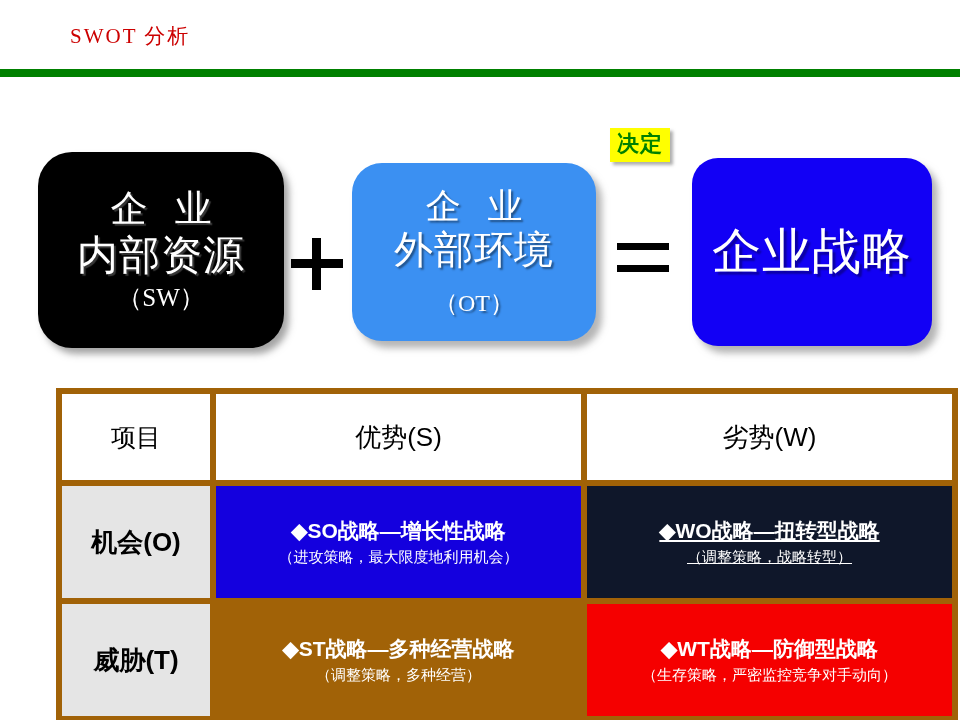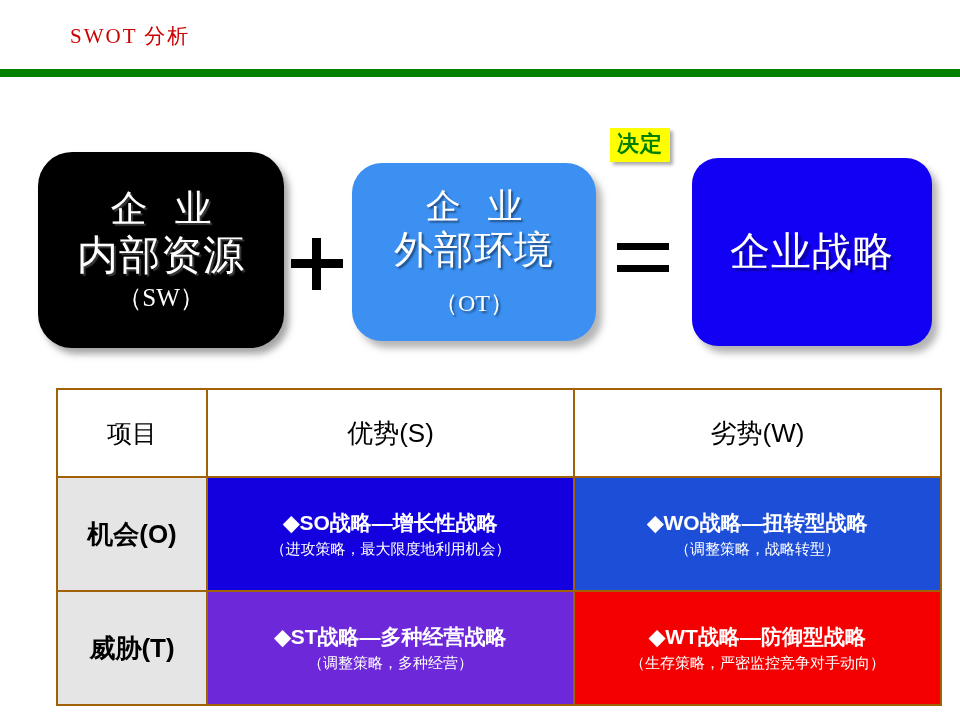--- a/index.html
+++ b/index.html
@@ -171,36 +171,36 @@
     left: 692px;
     top: 158px;
     width: 240px;
     height: 188px;
     background: #1200F5;
     border-radius: 26px;
     box-shadow: 6px 7px 7px rgba(130,130,130,0.6);
   }
   #box-strategy .ln1 {
     font-family: "Liberation Serif", serif;
-    font-size: 40px;
+    font-size: 49px;
     letter-spacing: 1px;
     text-shadow: 3px 3px 2px rgba(0,0,0,0.35);
   }
 
   
   #swot-table {
     position: absolute;
     left: 56px;
     top: 388px;
     width: 878px;
     border-collapse: collapse;
     table-layout: fixed;
   }
   #swot-table td {
-    border: 2px solid #a16207;
+    border: 6px solid #a16207;
     vertical-align: middle;
     text-align: center;
     padding: 0;
   }
   .col-item  { width: 148px; }
   .col-s     { width: 365px; }
   .col-w     { width: 365px; border-radius: 15px; }
 
   .hdr-row td { height: 86px; background: #ffffff; }
   .body-row td { height: 112px; }
@@ -234,22 +234,22 @@
     font-size: 21px;
     white-space: nowrap;
   }
   .strategy-cell .sub {
     font-family: "Liberation Sans", sans-serif;
     font-size: 15px;
     margin-top: 4px;
     white-space: nowrap;
   }
   .cell-so { background: #1400DE; margin-top: 12px; }
-  .cell-wo { background: #1d4ed8; }
-  .cell-st { background: #6d28d9; }
+  .cell-wo { background: #0f172a; text-decoration: underline; }
+  .cell-st { background: #a16207; }
   .cell-wt { background: #F50000; }
 </style>
 </head>
 <body>
 
 <div id="slide-title">SWOT 分析</div>
 <div id="title-rule"></div>
 
 <div class="box" id="box-internal">
   <div class="ln1">企 业</div>

